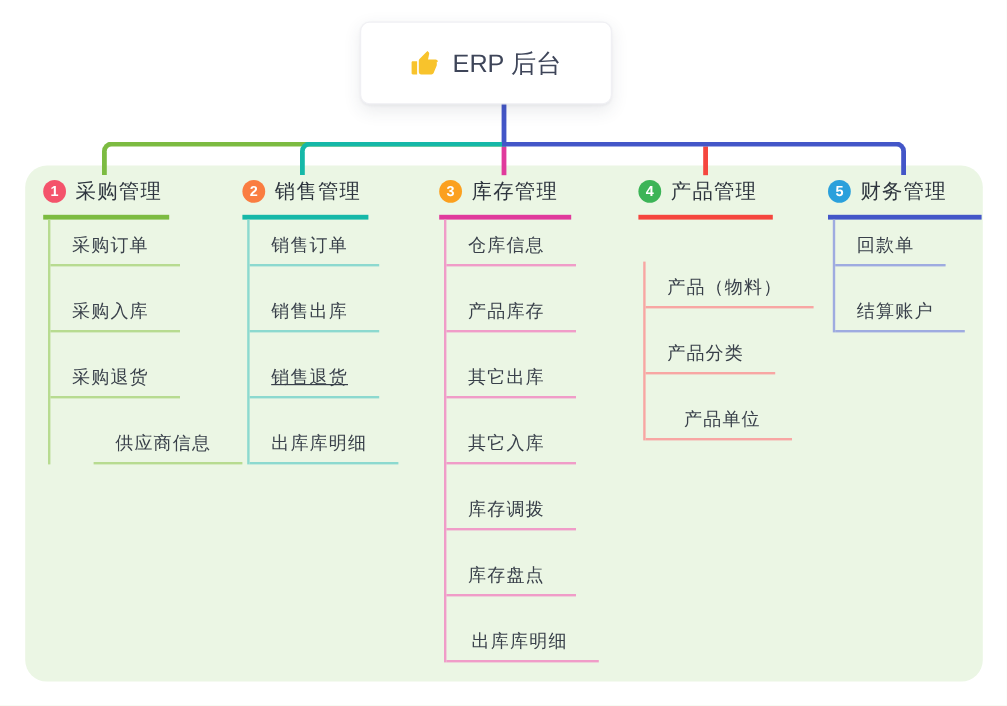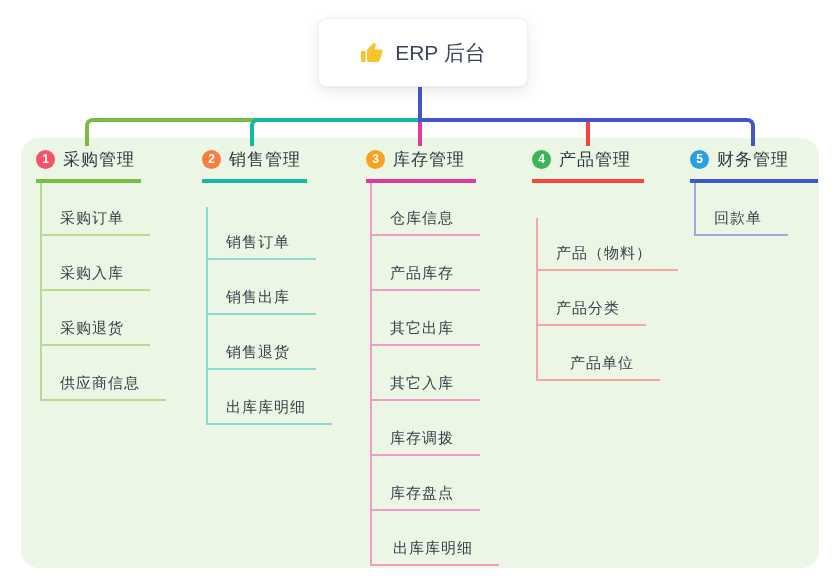--- a/index.html
+++ b/index.html
@@ -8,41 +8,41 @@
     background:#ffffff;
     font-family:"Liberation Sans","DejaVu Sans",sans-serif;
   }
   .abs{position:absolute;}
   .panel{
     position:absolute;left:21px;top:138px;width:798px;height:430px;
     border-radius:18px;background:#ebf6e4;z-index:0;
   }
   #connectors{position:absolute;left:0;top:0;width:100%;height:100%;z-index:1;pointer-events:none;}
   .root-node{
-    position:absolute;left:318px;top:18px;width:208px;height:67px;
+    position:absolute;left:300px;top:18px;width:208px;height:67px;
     background:#ffffff;border:1px solid #f0f0f4;border-radius:8px;
     box-shadow:0 1px 2px rgba(50,60,80,.05),0 5px 14px rgba(50,60,80,.10);
     display:flex;align-items:center;justify-content:center;gap:11px;
     font-size:21px;color:#3e4559;z-index:3;
   }
   .branch{position:absolute;top:146px;z-index:2;}
   .branch-header{
     display:flex;align-items:center;gap:8px;
     height:26px;padding-bottom:7px;border-bottom:4px solid #000;
     cursor:default;
   }
   .badge{
     width:19px;height:19px;border-radius:50%;flex:0 0 19px;
     color:#fff;font-size:12px;font-weight:bold;line-height:19px;
     display:flex;align-items:center;justify-content:center;
   }
   .branch-label{font-size:17px;color:#2e353e;white-space:nowrap;letter-spacing:1px;}
   .children{margin-left:4px;border-left:2px solid #ccc;width:max-content;}
   .child{height:55px;display:flex;align-items:flex-end;}
-  .child:first-child{height:53px;}
+  .child:first-child{height:39px;}
   .child-label{
     display:inline-block;white-space:nowrap;border-bottom:2px solid #ccc;
     padding:0 26px 6px 18px;font-size:15px;color:#39404a;letter-spacing:1px;
   }
   .thumb-icon{display:inline-flex;width:24px;height:24px;}
 </style>
 </head>
 <body>
 
 <div class="panel"></div>
@@ -79,41 +79,41 @@
 
   <div class="child">
     <span class="child-label" style="border-bottom-color: rgb(183, 219, 144);">采购入库</span>
   </div>
 
   <div class="child">
     <span class="child-label" style="border-bottom-color: rgb(183, 219, 144);">采购退货</span>
   </div>
 
   <div class="child">
-    <span class="child-label" style="border-bottom-color: rgb(183, 219, 144);">供应商信息</span>
+    <span class="child-label" style="border-bottom-color: rgb(183, 219, 144); margin-left: 36px;">供应商信息</span>
   </div>
 </div>
   </div>
 
   <div class="branch" style="left: 202px; width: 105px;">
     <div class="branch-header" style="border-bottom-color: rgb(21, 184, 168);">
       <span class="badge" style="background: rgb(250, 125, 65);">2</span>
       <span class="branch-label">销售管理</span>
     </div>
-    <div class="children" style="border-left-color: rgb(140, 217, 207); margin-top: 24px;">
+    <div class="children" style="border-left-color: rgb(140, 217, 207);">
   <div class="child">
     <span class="child-label" style="border-bottom-color: rgb(140, 217, 207);">销售订单</span>
   </div>
 
   <div class="child">
     <span class="child-label" style="border-bottom-color: rgb(140, 217, 207);">销售出库</span>
   </div>
 
   <div class="child">
-    <span class="child-label" style="border-bottom-color: rgb(140, 217, 207);">销售退货</span>
+    <span class="child-label" style="border-bottom-color: rgb(140, 217, 207); text-decoration: underline;">销售退货</span>
   </div>
 
   <div class="child">
     <span class="child-label" style="border-bottom-color: rgb(140, 217, 207);">出库库明细</span>
   </div>
 </div>
   </div>
 
   <div class="branch" style="left: 366px; width: 110px;">
     <div class="branch-header" style="border-bottom-color: rgb(224, 58, 156);">
@@ -175,15 +175,18 @@
     <div class="branch-header" style="border-bottom-color: rgb(67, 86, 200);">
       <span class="badge" style="background: rgb(42, 160, 220);">5</span>
       <span class="branch-label">财务管理</span>
     </div>
     <div class="children" style="border-left-color: rgb(158, 171, 224);">
   <div class="child">
     <span class="child-label" style="border-bottom-color: rgb(158, 171, 224);">回款单</span>
   </div>
 
 
+  <div class="child">
+    <span class="child-label" style="border-bottom-color: rgb(158, 171, 224);">结算账户</span>
+  </div>
 </div>
   </div>
 </div>
 
 </body></html>

